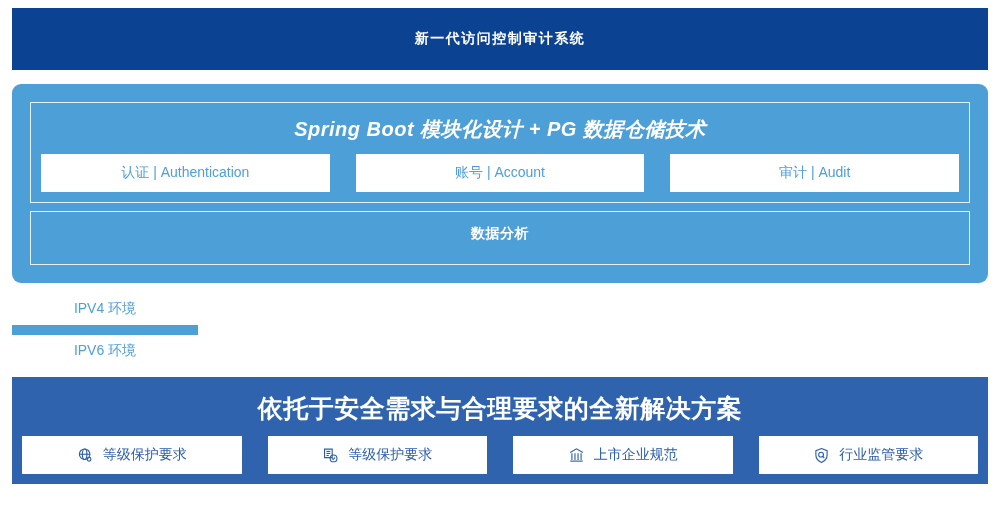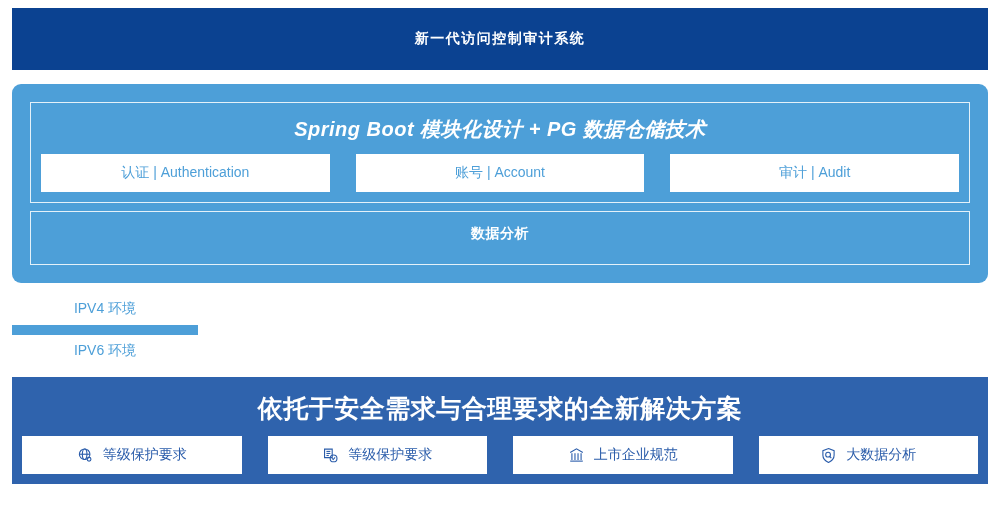--- a/index.html
+++ b/index.html
@@ -226,19 +226,19 @@
       </div>
 
       <div class="chip">
         <span class="icon">
           <svg width="17" height="17" viewBox="0 0 20 20" fill="none" stroke="#2a5caa" stroke-width="1.3">
             <path d="M10 1.8 L16.6 4.3 L16.6 9.8 C16.6 13.8 13.6 16.6 10 18.2 C6.4 16.6 3.4 13.8 3.4 9.8 L3.4 4.3 Z"></path>
             <circle cx="9.5" cy="9" r="2.8"></circle>
             <line x1="11.5" y1="11.1" x2="13.3" y2="13"></line>
           </svg>
         </span>
-        <span>大数据分析</span>
+        <span>行业监管要求</span>
       </div>
 
     </div>
   </div>
 
 </div>
 
 </body></html>

